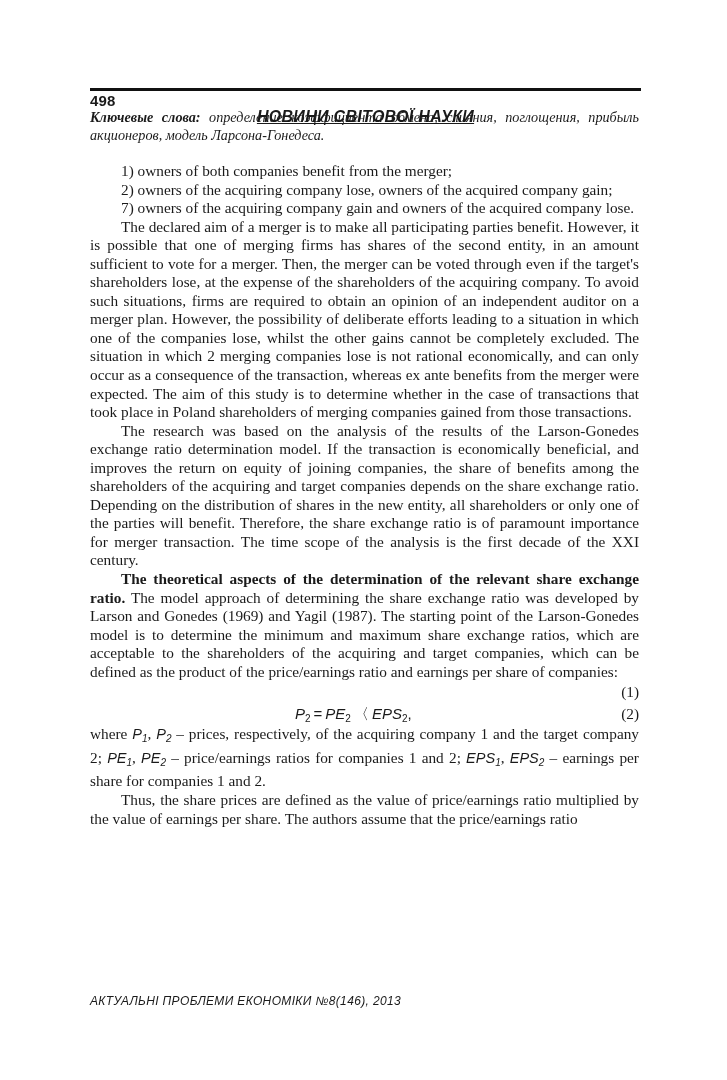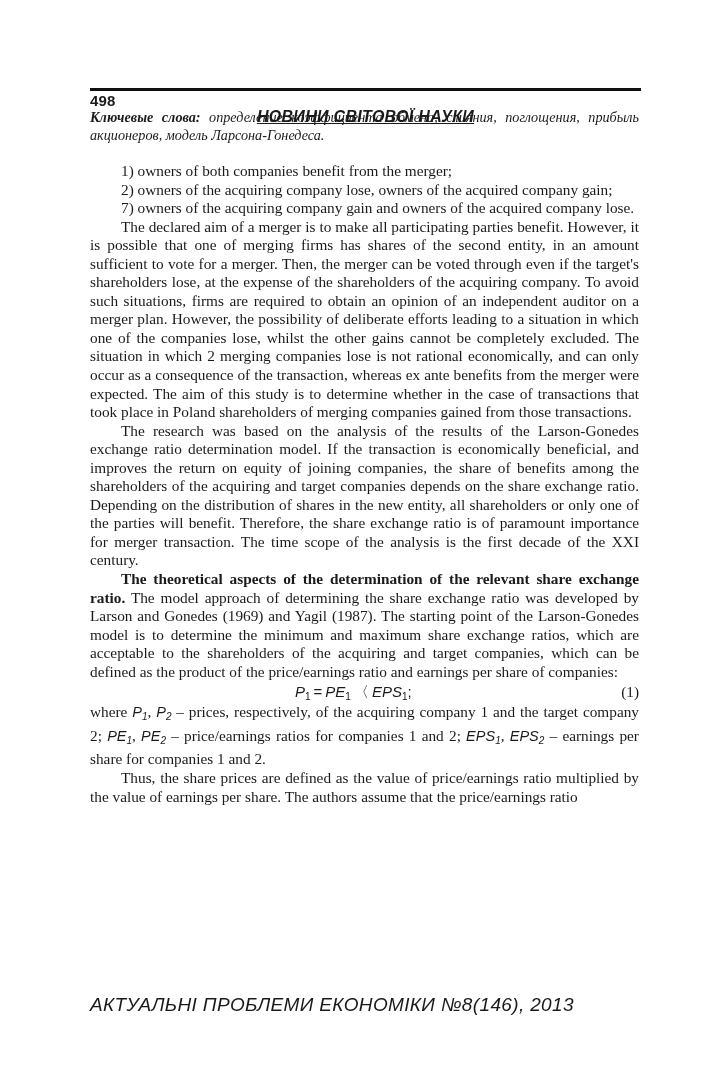--- a/index.html
+++ b/index.html
@@ -127,21 +127,21 @@
     .var sub {
       font-size: 10px;
       vertical-align: -3px;
     }
     .footer {
       position: absolute;
       top: 994px;
       left: 0;
       font-family: "Liberation Sans", sans-serif;
       font-style: italic;
-      font-size: 19px;
+      font-size: 12px;
       letter-spacing: 0.35px;
     }
   </style>
 </head>
 <body>
 
 <div class="page">
 
   <div class="running-head">
     <span class="page-number">498</span>
@@ -156,22 +156,25 @@
 
   <div class="body-text">
     <p>1) owners of both companies benefit from the merger;</p>
     <p>2) owners of the acquiring company lose, owners of the acquired company gain;</p>
     <p>7) owners of the acquiring company gain and owners of the acquired company lose.</p>
     <p>The declared aim of a merger is to make all participating parties benefit. However, it is possible that one of merging firms has shares of the second entity, in an amount sufficient to vote for a merger. Then, the merger can be voted through even if the target's shareholders lose, at the expense of the shareholders of the acquiring com­pany. To avoid such situations, firms are required to obtain an opinion of an inde­pendent auditor on a merger plan. However, the possibility of deliberate efforts lead­ing to a situation in which one of the companies lose, whilst the other gains cannot be completely excluded. The situation in which 2 merging companies lose is not ration­al economically, and can only occur as a consequence of the transaction, whereas ex ante benefits from the merger were expected. The aim of this study is to determine whether in the case of transactions that took place in Poland shareholders of merging companies gained from those transactions.</p>
     <p>The research was based on the analysis of the results of the Larson-Gonedes exchange ratio determination model. If the transaction is economically beneficial, and improves the return on equity of joining companies, the share of benefits among the shareholders of the acquiring and target companies depends on the share exchange ratio. Depending on the distribution of shares in the new entity, all share­holders or only one of the parties will benefit. Therefore, the share exchange ratio is of paramount importance for merger transaction. The time scope of the analysis is the first decade of the XXI century.</p>
     <p><b>The theoretical aspects of the determination of the relevant share exchange ratio.</b> <span>The model approach of determining the share exchange ratio was developed by Larson and Gonedes (1969) and Yagil (1987). The starting point of the Larson-Gonedes model is to determine the minimum and maximum share exchange ratios, which are acceptable to the shareholders of the acquiring and target companies, which can be defined as the product of the price/earnings ratio and earnings per share of companies:</span></p>
 
     <div class="formula-row">
-      <span class="formula"><span>P</span><sub>1</sub><span class="op">=</span><span>PE</span><sub>1</sub><span class="op">〈</span><span>EPS</span><sub>1</sub><span style="font-style:normal">;</span></span>
       <span class="formula-num">(1)</span>
+    </div>
+    <div class="formula-row">
+      <span class="formula"><span>P</span><sub>2</sub><span class="op">=</span><span>PE</span><sub>2</sub><span class="op">〈</span><span>EPS</span><sub>2</sub><span style="font-style:normal">,</span></span>
+      <span class="formula-num">(2)</span>
     </div>
 
     <p class="noindent"><span>where</span> <span class="var"><span>P</span><sub>1</sub></span><span>, </span><span class="var"><span>P</span><sub>2</sub></span><span> – prices, respectively, of the acquiring company 1 and the target com­pany 2; </span><span class="var"><span>PE</span><sub>1</sub></span><span>, </span><span class="var"><span>PE</span><sub>2</sub></span><span> – price/earnings ratios for companies 1 and 2; </span><span class="var"><span>EPS</span><sub>1</sub></span><span>, </span><span class="var"><span>EPS</span><sub>2</sub></span><span> – earn­ings per share for companies 1 and 2.</span></p>
     <p>Thus, the share prices are defined as the value of price/earnings ratio multiplied by the value of earnings per share. The authors assume that the price/earnings ratio</p>
   </div>
 
   <div class="footer">АКТУАЛЬНІ ПРОБЛЕМИ ЕКОНОМІКИ №8(146), 2013</div>
 </div>
 
 </body></html>

